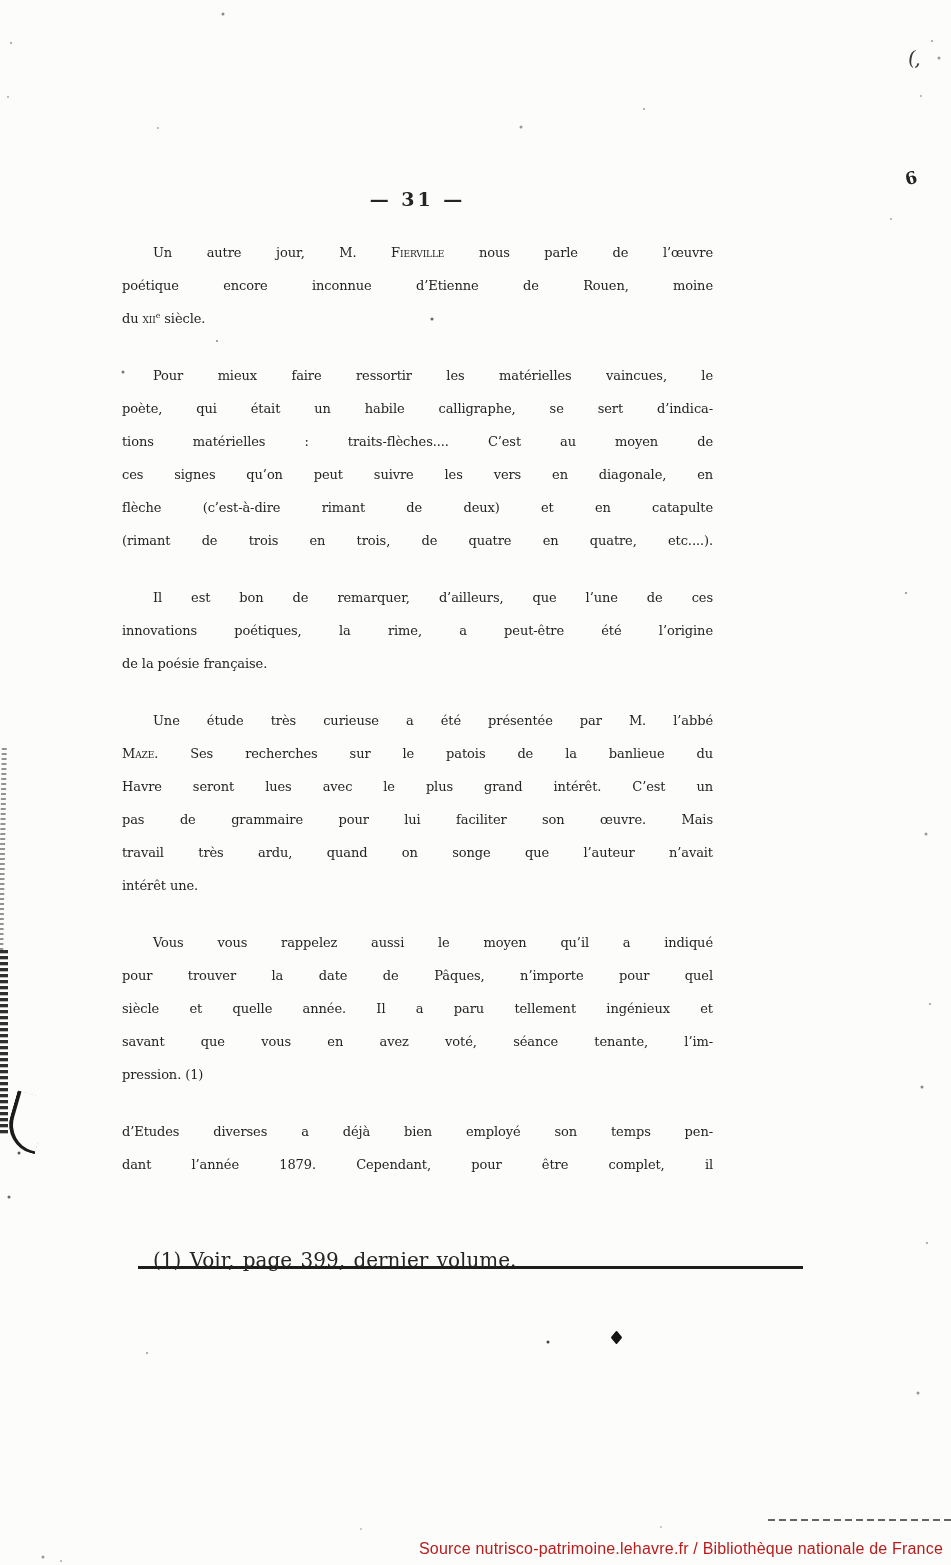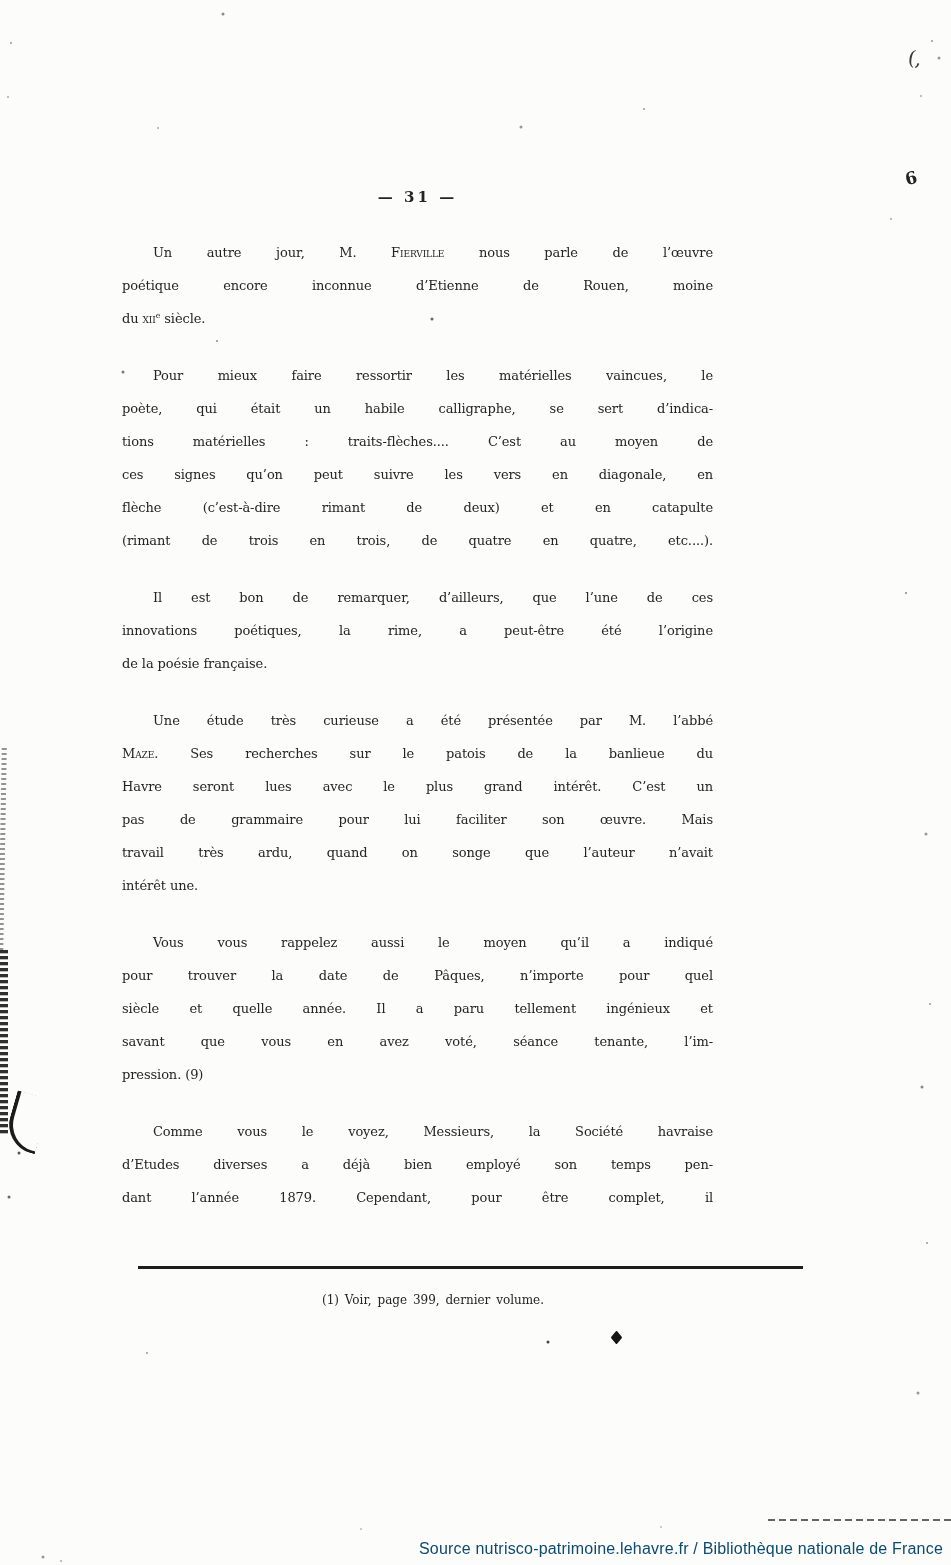--- a/index.html
+++ b/index.html
@@ -4,36 +4,36 @@
 <style>
   html,body{margin:0;padding:0;background:#e8e8e8;}
   .stage{
     position:relative;width:951px;height:1565px;overflow:hidden;
     background:#fcfcfa;color:#242424;
     font-family:"DejaVu Serif","Liberation Serif",serif;
   }
   
   .pagenum{
     position:absolute;left:122px;top:188px;width:591px;
-    text-align:center;font-size:15px;font-weight:700;letter-spacing:3px;
+    text-align:center;font-size:19px;font-weight:700;letter-spacing:3px;
   }
   .bodytext{
     position:absolute;left:122px;top:236px;width:591px;
     font-size:13px;line-height:33px;letter-spacing:-0.1px;
   }
   .para{margin:0 0 24px 0;}
   .line{text-align:justify;text-align-last:justify;}
   .line.last{text-align-last:left;}
   .line.first{text-indent:31px;}
   .sc{font-variant:small-caps;}
   .sup{vertical-align:super;font-size:0.6em;line-height:0;}
   .fnrule{position:absolute;left:138px;top:1266px;width:665px;height:3px;background:#1d1d1d;}
   .footnote{
-    position:absolute;left:122px;top:1288px;width:591px;
-    font-size:12px;line-height:24px;text-indent:31px;word-spacing:2px;text-align:center;
+    position:absolute;left:122px;top:1248px;width:591px;
+    font-size:20px;line-height:24px;text-indent:31px;word-spacing:2px;
   }
   
   .diamond{
     position:absolute;left:612px;top:1333px;width:9px;height:9px;
     background:#151515;transform:rotate(50deg) skew(10deg);border-radius:1px;
   }
   .bind-upper{
     position:absolute;left:0;top:748px;width:5px;height:205px;
     background:repeating-linear-gradient(to bottom,rgba(60,60,60,.55) 0 2px,transparent 2px 5px);
     transform:rotate(1deg);
@@ -70,21 +70,21 @@
       920px 95px 0 0 #aaaaaa, 890px 218px 0 0 #aaaaaa, 925px 833px 0 0.5px #999999,
       929px 1003px 0 0 #999999, 921px 1086px 0 0.5px #888888, 926px 1242px 0 0 #999999,
       917px 1392px 0 0.5px #999999, 547px 1341px 0 0.5px #444444, 146px 1352px 0 0 #999999,
       18px 1152px 0 0.5px #555555, 8px 1196px 0 0.5px #666666, 42px 1556px 0 0.5px #999999,
       60px 1560px 0 0 #aaaaaa, 360px 1528px 0 0 #bbbbbb, 660px 1526px 0 0 #bbbbbb;
   }
   
   .source-footer{
     position:absolute;right:8px;top:1540px;
     font-family:"Liberation Sans","DejaVu Sans",sans-serif;
-    font-size:16px;color:#0c4a6e;letter-spacing:0.2px;
+    font-size:16px;color:#b91c1c;letter-spacing:0.2px;
   }
 </style>
 </head>
 <body>
 
 <div class="stage">
 
   <div class="pagenum">— 31 —</div>
 
   <div class="bodytext">
@@ -112,24 +112,23 @@
         <div class="line">Havre seront lues avec le plus grand intérêt. C’est un</div>
         <div class="line">pas de grammaire pour lui faciliter son œuvre. Mais</div>
         <div class="line">travail très ardu, quand on songe que l’auteur n’avait</div>
         <div class="line last">intérêt une.</div>
       </div>
       <div class="para">
         <div class="line first">Vous vous rappelez aussi le moyen qu’il a indiqué</div>
         <div class="line">pour trouver la date de Pâques, n’importe pour quel</div>
         <div class="line">siècle et quelle année. Il a paru tellement ingénieux et</div>
         <div class="line">savant que vous en avez voté, séance tenante, l’im-</div>
-        <div class="line last">pression. (9)</div>
+        <div class="line last">pression. (1)</div>
       </div>
       <div class="para">
-        <div class="line first">Comme vous le voyez, Messieurs, la Société havraise</div>
         <div class="line">d’Etudes diverses a déjà bien employé son temps pen-</div>
         <div class="line">dant l’année 1879. Cependant, pour être complet, il</div>
       </div>
     </div>
 
   <div class="fnrule"></div>
   <div class="footnote">(1) Voir, page 399, dernier volume.</div>
 
   <div class="diamond"></div>
   <div class="bind-upper"></div>

